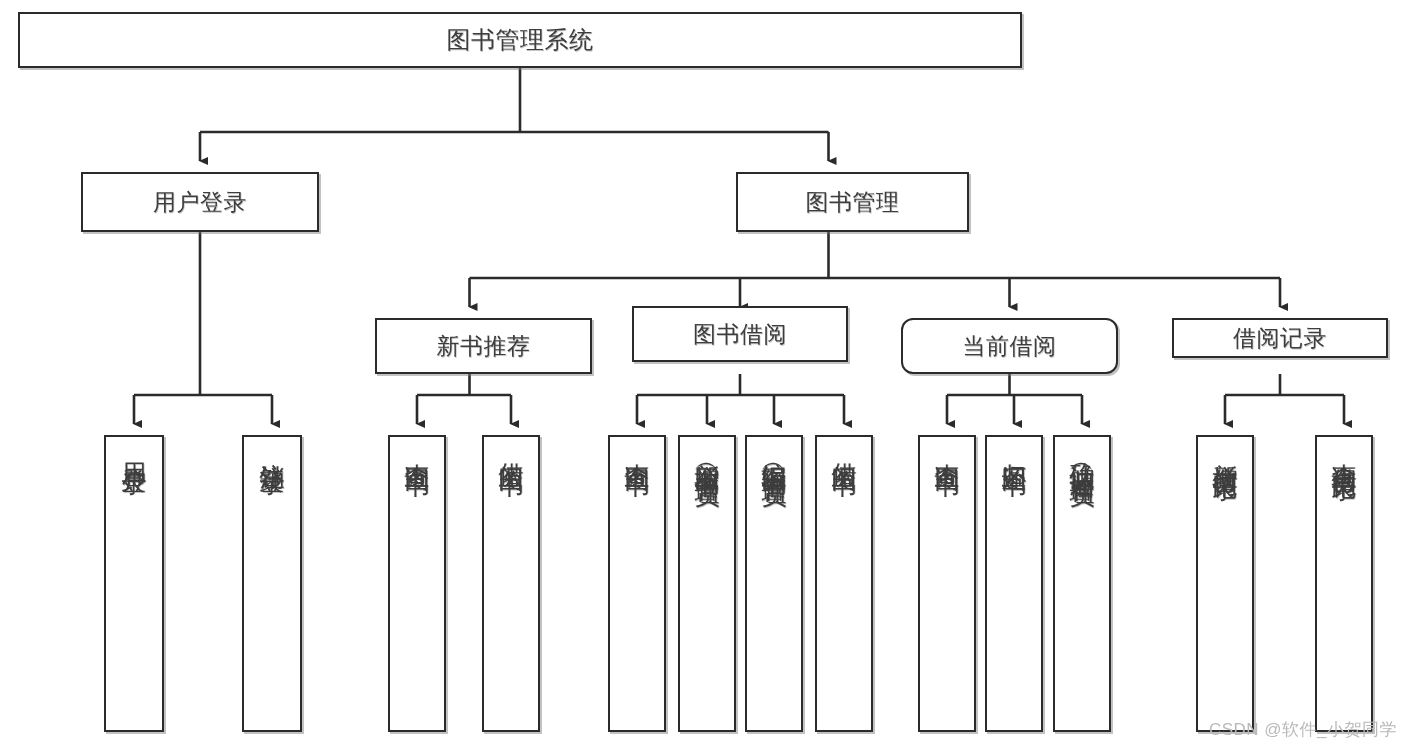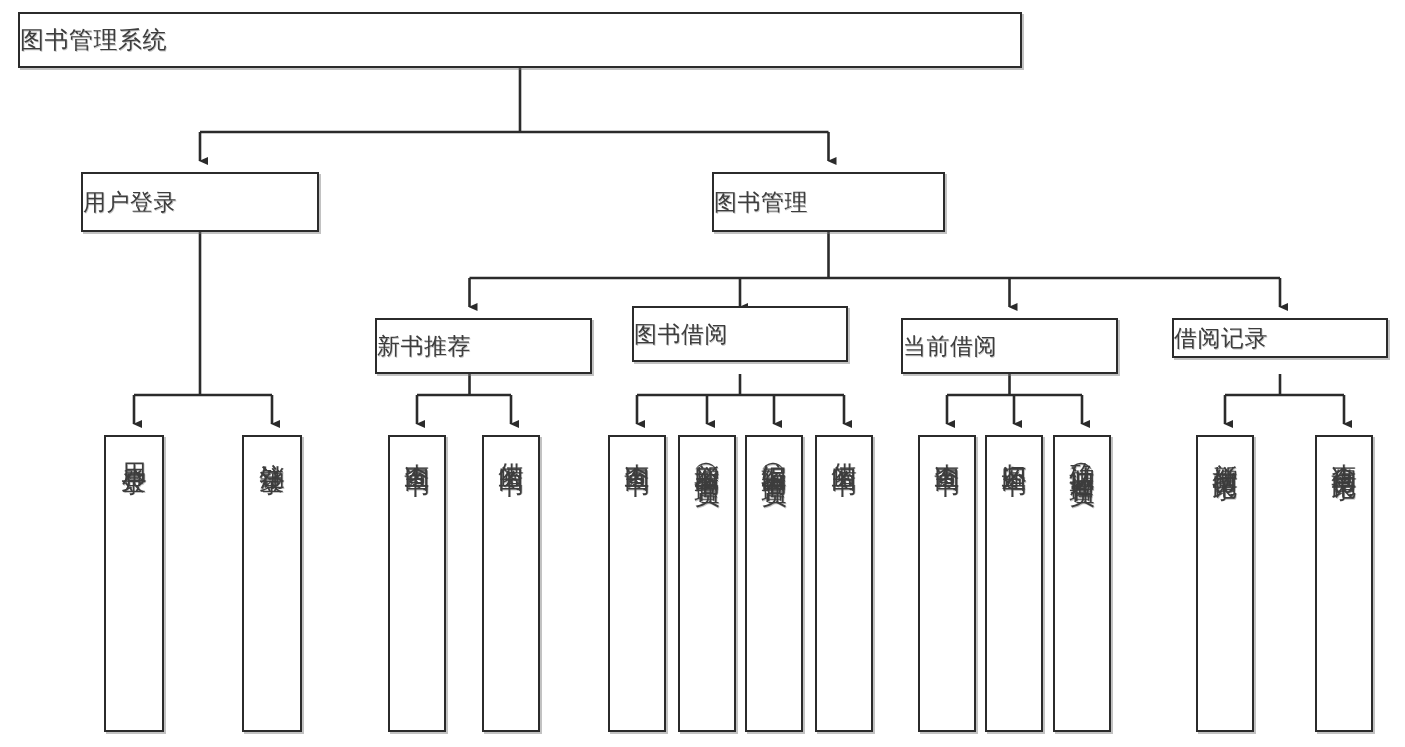--- a/index.html
+++ b/index.html
@@ -25,21 +25,21 @@
     height: 747px;
     pointer-events: none;
   }
   .node {
     position: absolute;
     box-sizing: border-box;
     border: 2px solid #2b2b2b;
     background: #ffffff;
     display: flex;
     align-items: center;
-    justify-content: flex-start;
+    justify-content: center;
     color: #3d3d3d;
     box-shadow: 2px 2px 0 rgba(120,120,120,0.45);
   }
   .node .label {
     line-height: 1.08;
     text-align: center;
     letter-spacing: 0.5px;
     color: #3d3d3d;
     text-shadow: 0.7px 0.7px 0 rgba(150,150,150,0.55);
   }
@@ -121,30 +121,30 @@
       </g>
   </svg>
 
   <div id="nodes-layer">
       <div class="node horizontal root" style="left: 18px; top: 12px; width: 1004px; height: 56px;">
         <span class="label">图书管理系统</span>
       </div>
       <div class="node horizontal" style="left: 81px; top: 172px; width: 238px; height: 60px;">
         <span class="label">用户登录</span>
       </div>
-      <div class="node horizontal" style="left: 712px; top: 172px; width: 233px; height: 60px;">
+      <div class="node horizontal" style="left: 736px; top: 172px; width: 233px; height: 60px;">
         <span class="label">图书管理</span>
       </div>
       <div class="node horizontal" style="left: 375px; top: 318px; width: 217px; height: 56px;">
         <span class="label">新书推荐</span>
       </div>
       <div class="node horizontal" style="left: 632px; top: 306px; width: 216px; height: 56px;">
         <span class="label">图书借阅</span>
       </div>
-      <div class="node horizontal" style="left: 901px; top: 318px; width: 217px; height: 56px;">
+      <div class="node horizontal" style="left: 901px; top: 318px; width: 217px; height: 56px; border-radius: 12px;">
         <span class="label">当前借阅</span>
       </div>
       <div class="node horizontal" style="left: 1172px; top: 318px; width: 216px; height: 40px;">
         <span class="label">借阅记录</span>
       </div>
       <div class="node vertical" style="left: 104px; top: 435px; width: 60px; height: 297px;">
         <span class="label">用户登录</span>
       </div>
       <div class="node vertical" style="left: 242px; top: 435px; width: 60px; height: 297px;">
         <span class="label">注销登录</span>
@@ -177,14 +177,15 @@
         <span class="label">确认归还（管理员）</span>
       </div>
       <div class="node vertical" style="left: 1196px; top: 435px; width: 58px; height: 297px;">
         <span class="label">新增借阅记录</span>
       </div>
       <div class="node vertical" style="left: 1315px; top: 435px; width: 58px; height: 297px;">
         <span class="label">查询借阅记录</span>
       </div>
     </div>
 
+  <div id="watermark">CSDN @软件_小贺同学</div>
 
 </div>
 
 </body></html>

